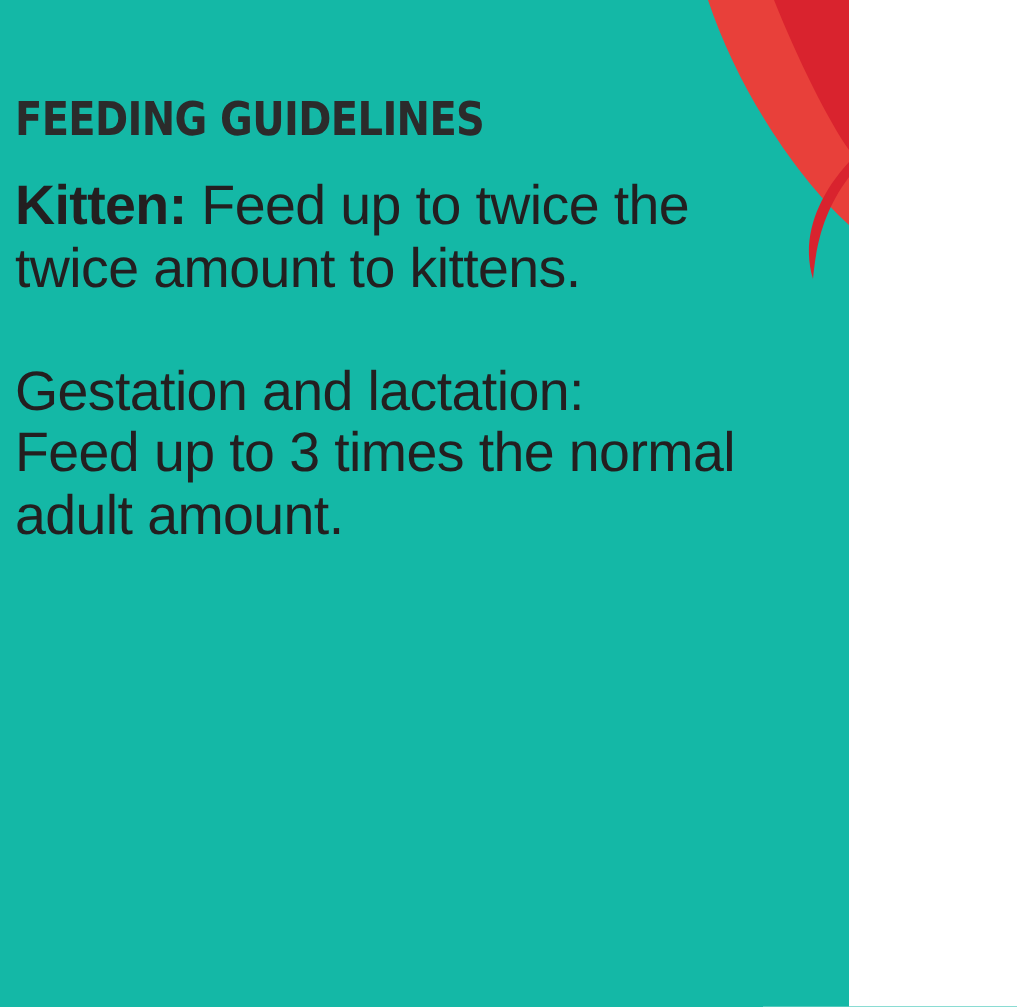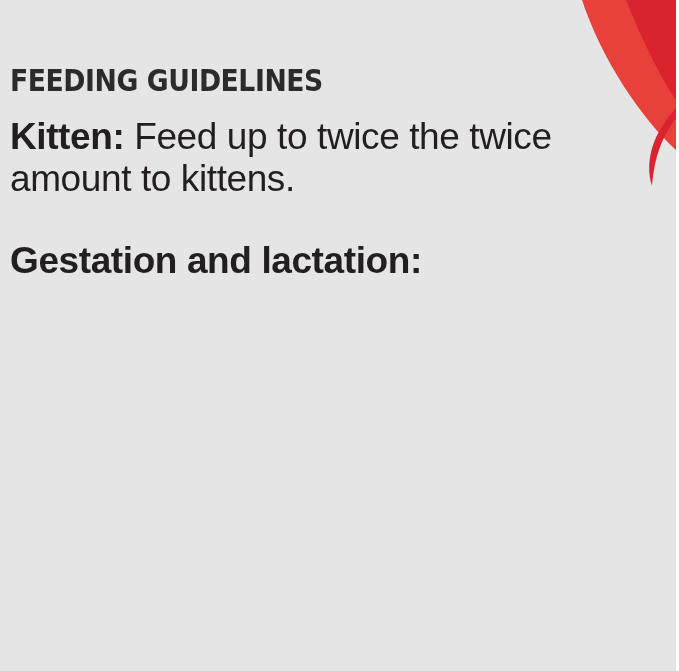--- a/index.html
+++ b/index.html
@@ -8,23 +8,23 @@
   }
   body {
     width: 679px;
     height: 671px;
     background: #ffffff;
     font-family: "Liberation Sans", sans-serif;
     overflow: hidden;
   }
   .page {
     position: relative;
-    width: 676px;
+    width: 566px;
     height: 671px;
-    background: #e5e5e5;
+    background: #14b8a6;
     overflow: hidden;
   }
 
   
   .swoosh-wrap {
     position: absolute;
     top: 0;
     right: 0;
     width: 200px;
     height: 200px;
@@ -58,21 +58,21 @@
     margin: 0 0 34px 0;
     letter-spacing: -0.4px;
   }
   .para:last-child { margin-bottom: 0; }
 
   .para .lead {
     font-weight: bold;
   }
 
   .block-gest .lead-line {
-    font-weight: bold;
+    font-weight: normal;
     display: block;
     margin-top: 40px;
   }
 
   .frac {
     font-feature-settings: "frac" 1;
   }
 </style>
 </head>
 <body>
@@ -91,17 +91,17 @@
   <div class="content">
 
     <h1 class="heading">FEEDING GUIDELINES</h1>
 
 
     <p class="para block-kitten">
       <span class="lead">Kitten:</span><span> Feed up to twice the twice amount to kittens.</span>
     </p>
 
     <p class="para block-gest">
-      <span class="lead-line">Gestation and lactation:</span>
+      <span class="lead-line">Gestation and lactation:</span><span>Feed up to 3 times the normal adult amount.</span>
     </p>
 
   </div>
 </div>
 
 </body></html>

